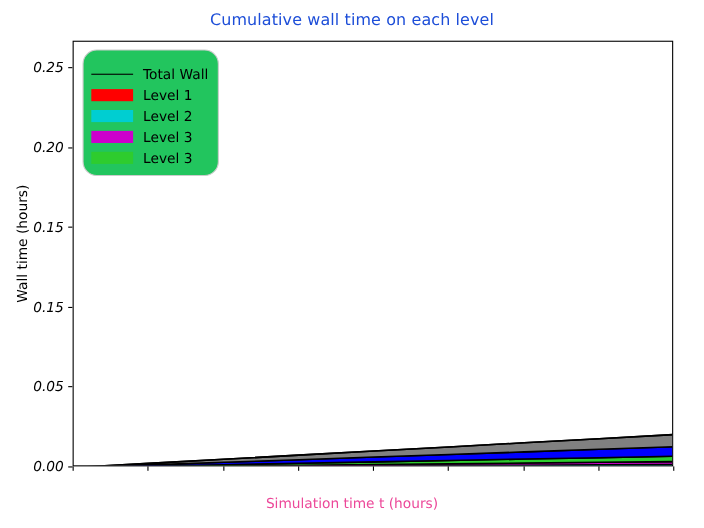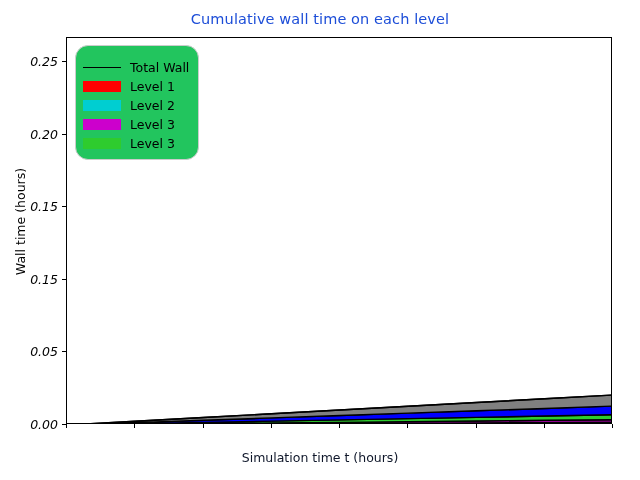--- a/index.html
+++ b/index.html
@@ -109,21 +109,21 @@
 
   
   #xlabel {
     position: absolute;
     left: 0;
     top: 450px;
     width: 640px;
     text-align: center;
     font-size: 12.5px;
     line-height: 15px;
-    color: #0f172a;
+    color: #ec4899;
   }
   #ylabel {
     position: absolute;
     left: -80px;
     top: 214px;
     width: 200px;
     text-align: center;
     font-size: 12.5px;
     line-height: 15px;
     color: #000000;

